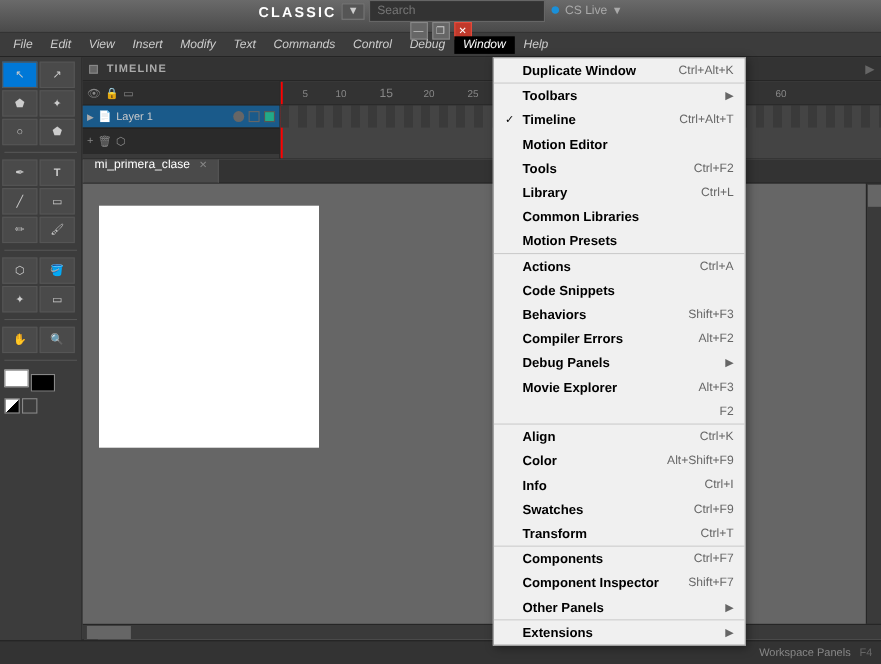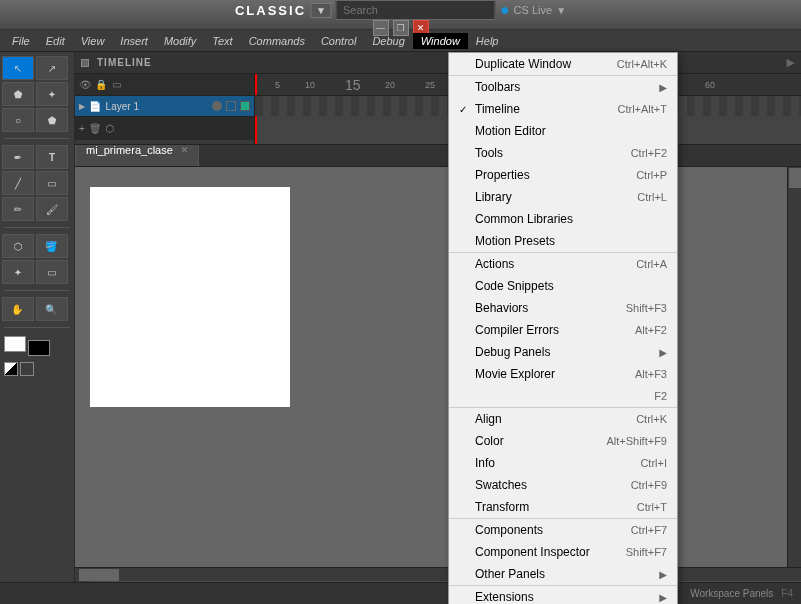--- a/index.html
+++ b/index.html
@@ -56,21 +56,21 @@
 
     
     #statusbar { height: 22px; background: #333; border-top: 1px solid #222; display: flex; align-items: center; padding: 0 8px; gap: 8px; }
 
     
     #window-menu { position: absolute; top: 52px; left: 448px; width: 230px; background: #f0f0f0; border: 1px solid #999; z-index: 1000; box-shadow: 2px 2px 8px rgba(0,0,0,0.4); color: #000; font-size: 12px; }
     .menu-section { border-bottom: 1px solid #ccc; }
     .menu-section:last-child { border-bottom: none; }
     .menu-entry { height: 22px; display: flex; align-items: center; padding: 0 10px; cursor: pointer; position: relative; }
     .menu-entry .check { width: 16px; font-size: 10px; color: #333; }
-    .menu-entry .label { flex: 1; }
+    .menu-entry .label { flex: 1; font-weight: bold; }
     .menu-entry .shortcut { color: #666; font-size: 11px; margin-left: auto; }
     .menu-entry .arrow { font-size: 10px; color: #666; }
   </style>
 </head>
 <body>
 
 <div id="titlebar">
   <div id="titlebar-left">
     <div id="titlebar-logo">Fi</div>
   </div>
@@ -187,21 +187,21 @@
             <span style="font-size:10px;color:#888;cursor:pointer;">+</span>
             <span style="font-size:10px;color:#888;cursor:pointer;">🗑</span>
             <span style="font-size:10px;color:#888;cursor:pointer;">⬡</span>
           </div>
         </div>
         <div id="frames-area" style="flex:1;position:relative;overflow:hidden;">
 
           <div id="frame-ruler" style="height:22px;background:#333;border-bottom:1px solid #222;position:relative;display:flex;align-items:center;overflow:hidden;">
             <span style="position:absolute;left:20px;font-size:9px;color:#888;">5</span>
             <span style="position:absolute;left:50px;font-size:9px;color:#888;">10</span>
-            <span style="position:absolute;left:90px;font-size:14px;color:#888;">15</span>
+            <span style="position:absolute;left:90px;font-size:11px;color:#888;">15</span>
             <span style="position:absolute;left:130px;font-size:9px;color:#888;">20</span>
             <span style="position:absolute;left:170px;font-size:9px;color:#888;">25</span>
             <span style="position:absolute;left:210px;font-size:9px;color:#888;">30</span>
             <span style="position:absolute;left:250px;font-size:9px;color:#888;">35</span>
             <span style="position:absolute;left:290px;font-size:9px;color:#888;">40</span>
             <span style="position:absolute;left:330px;font-size:9px;color:#888;">45</span>
             <span style="position:absolute;left:370px;font-size:9px;color:#888;">50</span>
             <span style="position:absolute;left:410px;font-size:9px;color:#888;">55</span>
             <span style="position:absolute;left:450px;font-size:9px;color:#888;">60</span>
 
@@ -278,25 +278,20 @@
       <span class="label">Motion Editor</span>
       <span class="shortcut"></span>
     </div>
     <div class="menu-entry">
       <span class="check"></span>
       <span class="label">Tools</span>
       <span class="shortcut">Ctrl+F2</span>
     </div>
     <div class="menu-entry">
       <span class="check"></span>
-      <span class="label">Properties</span>
-      <span class="shortcut">Ctrl+P</span>
-    </div>
-    <div class="menu-entry">
-      <span class="check"></span>
       <span class="label">Library</span>
       <span class="shortcut">Ctrl+L</span>
     </div>
     <div class="menu-entry">
       <span class="check"></span>
       <span class="label">Common Libraries</span>
       <span class="shortcut"></span>
     </div>
     <div class="menu-entry">
       <span class="check"></span>

